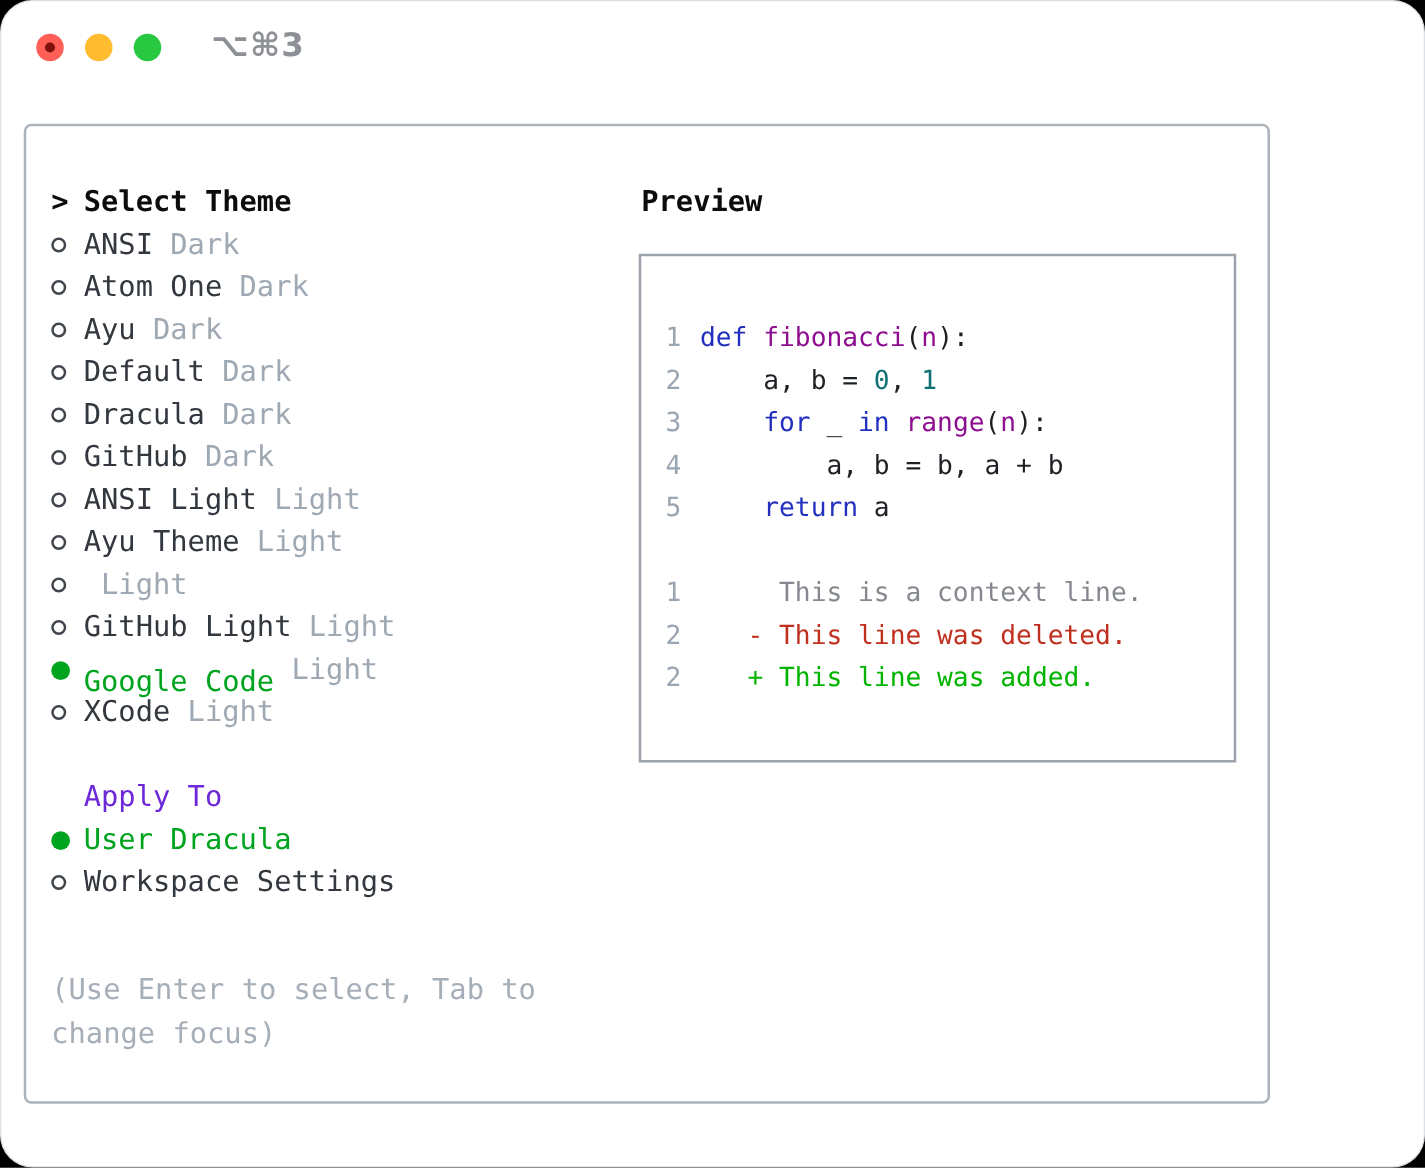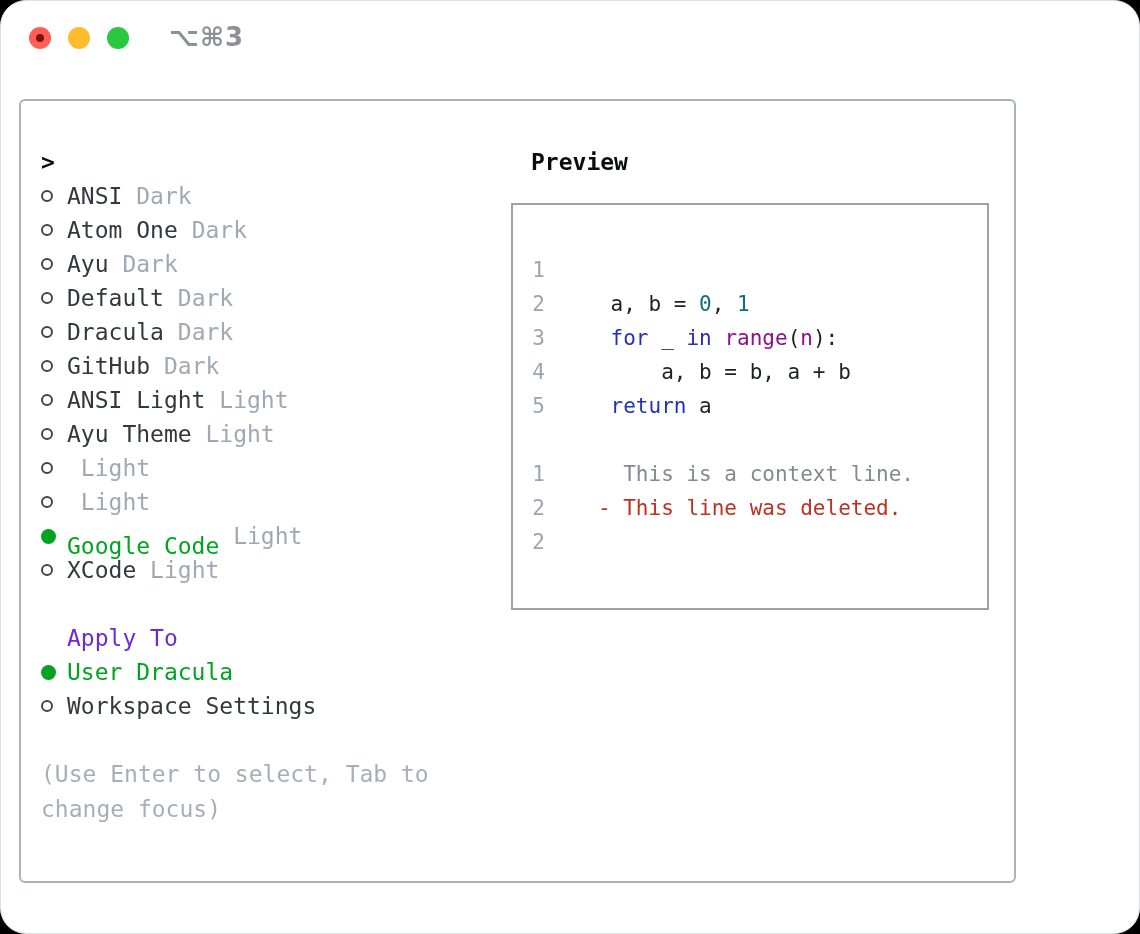--- a/index.html
+++ b/index.html
@@ -30,23 +30,23 @@
   .mark { width:26px; display:flex; align-items:center; flex:none; }
   .circle { width:12px; height:12px; border-radius:50%; border:2.5px solid var(--circle,#41464c); }
   .circle.filled { width:15px; height:15px; border:none; background:var(--green,#00a41f); }
   .prompt { font-weight:bold; color:var(--header,#0b0c0e); font-size:23px; }
   .hdr { font-weight:bold; color:var(--header,#0b0c0e); }
   .tname.selected { color:var(--green,#00a41f);margin-top:20px; }
   .variant { color:var(--muted,#9fa9b4); }
   .apply-gap { height:34px; }
   .apply-label { color:#6d28d9; }
   .opt-label.selected { color:var(--green,#00a41f); }
-  .hint { margin-top:34px; color:var(--hint,#a6aeb8); line-height:35px; white-space:pre; }
+  .hint { margin-top:52px; color:var(--hint,#a6aeb8); line-height:35px; white-space:pre; }
   
-  .preview-label { position:absolute; left:510px; top:44px; height:34px; line-height:34px;
+  .preview-label { position:absolute; left:492px; top:44px; height:34px; line-height:34px;
     font-size:23px; font-weight:bold; color:var(--header,#0b0c0e); }
   .preview-box { position:absolute; left:490px; top:102px; width:478px; height:407px;
     border:2px solid var(--box_border,#9aa2ac); background:#fff; padding:48px 0 0 18px; }
   .code-row { display:flex; align-items:center; height:34px; font-size:21px; }
   .lineno { width:14px; flex:none; text-align:right; margin-right:15px;
     color:var(--lineno,#9aa5b2); }
   .code { white-space:pre; color:var(--plain,#1d2024); }
   .tk-keyword { color:var(--keyword,#2230bd); }
   .tk-function { color:var(--function,#8d0f90); }
   .tk-literal { color:var(--literal,#0e6f75); }
@@ -65,32 +65,33 @@
     <span class="dot min"></span>
     <span class="dot max"></span>
   </div>
   <div class="win-title">⌥⌘3</div>
 
   <div class="panel">
 
     <div class="left-col">
       <div class="row">
         <span class="mark"><span class="prompt">&gt;</span></span>
+        <span class="hdr">Select Theme</span>
       </div>
       <div id="theme-list">
           <div class="row"><span class="mark"><span class="circle"></span></span><span class="tname">ANSI</span><span class="variant"> Dark</span></div>
           <div class="row"><span class="mark"><span class="circle"></span></span><span class="tname">Atom One</span><span class="variant"> Dark</span></div>
           <div class="row"><span class="mark"><span class="circle"></span></span><span class="tname">Ayu</span><span class="variant"> Dark</span></div>
           <div class="row"><span class="mark"><span class="circle"></span></span><span class="tname">Default</span><span class="variant"> Dark</span></div>
           <div class="row"><span class="mark"><span class="circle"></span></span><span class="tname">Dracula</span><span class="variant"> Dark</span></div>
           <div class="row"><span class="mark"><span class="circle"></span></span><span class="tname">GitHub</span><span class="variant"> Dark</span></div>
           <div class="row"><span class="mark"><span class="circle"></span></span><span class="tname">ANSI Light</span><span class="variant"> Light</span></div>
           <div class="row"><span class="mark"><span class="circle"></span></span><span class="tname">Ayu Theme</span><span class="variant"> Light</span></div>
           <div class="row"><span class="mark"><span class="circle"></span></span><span class="variant"> Light</span></div>
-          <div class="row"><span class="mark"><span class="circle"></span></span><span class="variant"> Light</span></div>
+          <div class="row"><span class="mark"><span class="circle"></span></span><span class="tname">GitHub Light</span><span class="variant"> Light</span></div>
           <div class="row"><span class="mark"><span class="circle filled"></span></span><span class="tname selected">Google Code</span><span class="variant"> Light</span></div>
           <div class="row"><span class="mark"><span class="circle"></span></span><span class="tname">XCode</span><span class="variant"> Light</span></div>
         </div>
 
       <div class="apply-gap"></div>
       <div class="row">
         <span class="mark"></span>
         <span class="apply-label">Apply To</span>
       </div>
       <div id="apply-list">
@@ -98,20 +99,21 @@
           <div class="row"><span class="mark"><span class="circle"></span></span><span class="opt-label">Workspace Settings</span></div>
         </div>
 
       <div class="hint" id="hint"><div>(Use Enter to select, Tab to</div><div>change focus)</div></div>
     </div>
 
     <div class="preview-label">Preview</div>
     <div class="preview-box" id="code-box">
         <div class="code-row">
           <span class="lineno">1</span>
+          <span class="code"><span class="tk-keyword">def</span><span class="tk-plain"> </span><span class="tk-function">fibonacci</span><span class="tk-plain">(</span><span class="tk-function">n</span><span class="tk-plain">):</span></span>
         </div>
         <div class="code-row">
           <span class="lineno">2</span>
           <span class="code"><span class="tk-plain">    a, b = </span><span class="tk-literal">0</span><span class="tk-plain">, </span><span class="tk-literal">1</span></span>
         </div>
         <div class="code-row">
           <span class="lineno">3</span>
           <span class="code"><span class="tk-plain">    </span><span class="tk-keyword">for</span><span class="tk-plain"> _ </span><span class="tk-keyword">in</span><span class="tk-plain"> </span><span class="tk-function">range</span><span class="tk-plain">(</span><span class="tk-function">n</span><span class="tk-plain">):</span></span>
         </div>
         <div class="code-row">
@@ -129,17 +131,18 @@
         <div class="code-row">
           <span class="lineno">1</span>
           <span class="code"><span class="tk-context">     This is a context line.</span></span>
         </div>
         <div class="code-row">
           <span class="lineno">2</span>
           <span class="code"><span class="tk-deleted">   - This line was deleted.</span></span>
         </div>
         <div class="code-row">
           <span class="lineno">2</span>
+          <span class="code"><span class="tk-added">   + This line was added.</span></span>
         </div>
       </div>
 
   </div>
 </div>
 
 </body></html>

